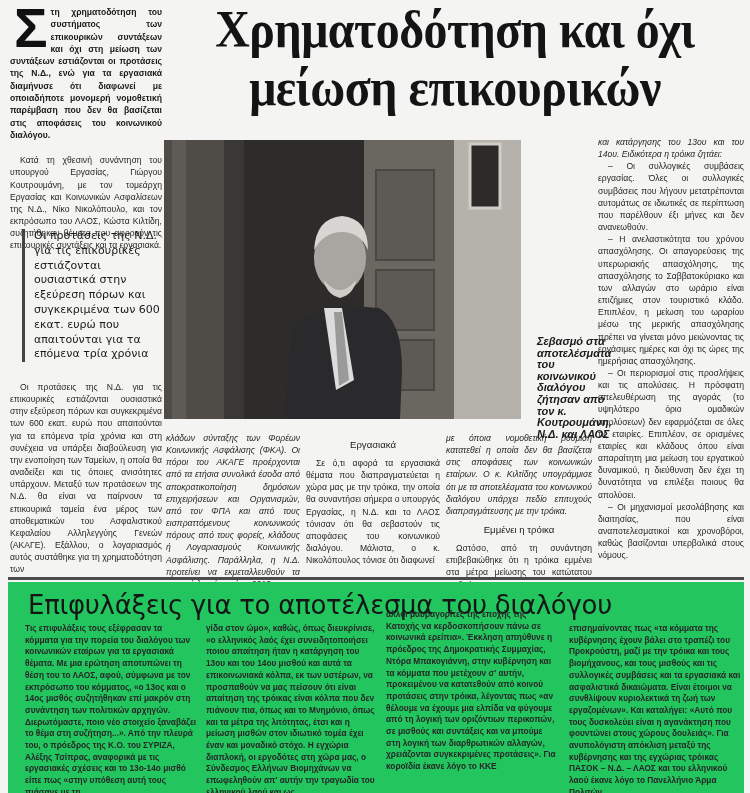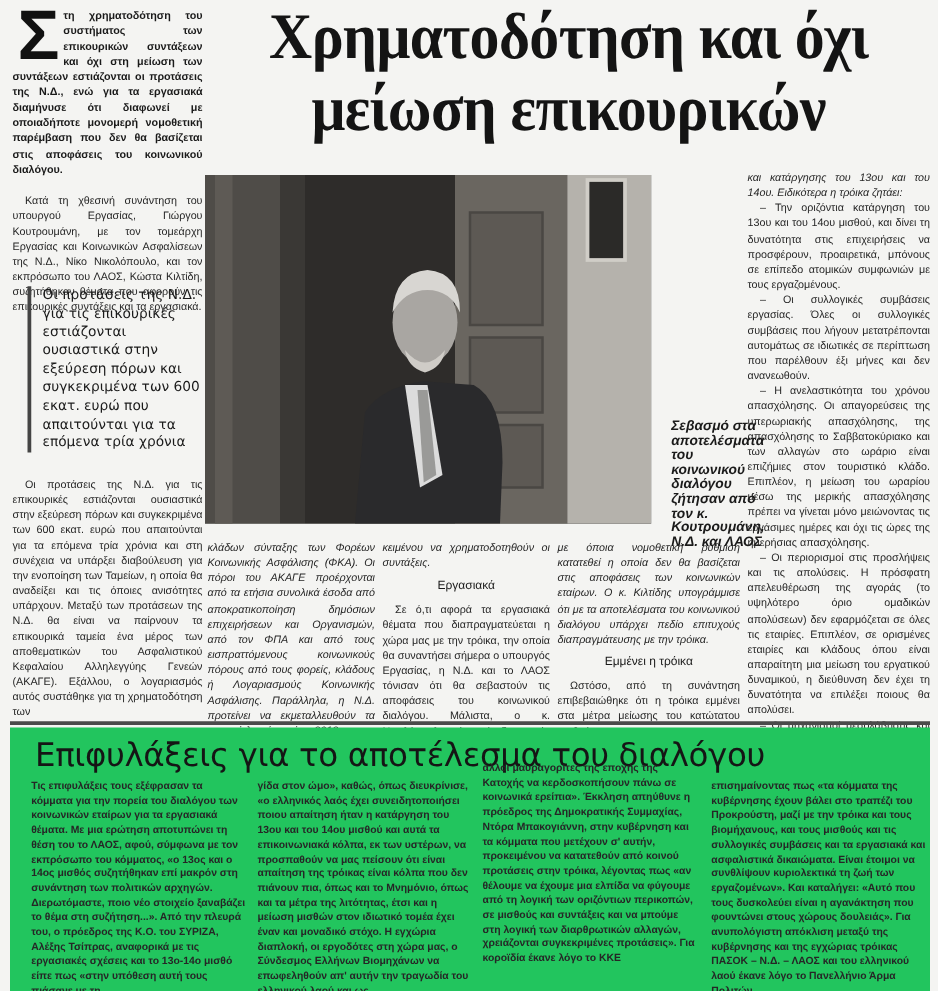--- a/index.html
+++ b/index.html
@@ -75,33 +75,31 @@
     <path d="M160 140 Q176 160 192 140 Q190 154 176 158 Q162 154 160 140 Z" fill="#cfccc7"></path>
   </svg>
 </div>
 
 <div class="abs caption" style="left:525px; top:336px; width:76px;">
   <span>Σεβασμό στα αποτελέσματα του κοινωνικού διαλόγου ζήτησαν από τον κ. Κουτρουμάνη, Ν.Δ. και ΛΑΟΣ</span>
 </div>
 
 <div class="abs col" style="left:598px; top:136px; width:146px;">
   <p class="noind">και κατάργησης του 13ου και του 14ου. Ειδικότερα η τρόικα ζητάει:</p>
-  <p>– Την οριζόντια κατάργηση του 13ου και του 14ου μισθού, και δίνει τη δυνατότητα στις επιχειρήσεις να προσφέρουν, προαιρετικά, μπόνους σε επίπεδο ατομικών συμφωνιών με τους εργαζομένους.</p>
   <p>– Οι συλλογικές συμβάσεις εργασίας. Όλες οι συλλογικές συμβάσεις που λήγουν μετατρέπονται αυτομάτως σε ιδιωτικές σε περίπτωση που παρέλθουν έξι μήνες και δεν ανανεωθούν.</p>
   <p>– Η ανελαστικότητα του χρόνου απασχόλησης. Οι απαγορεύσεις της υπερωριακής απασχόλησης, της απασχόλησης το Σαββατοκύριακο και των αλλαγών στο ωράριο είναι επιζήμιες στον τουριστικό κλάδο. Επιπλέον, η μείωση του ωραρίου μέσω της μερικής απασχόλησης πρέπει να γίνεται μόνο μειώνοντας τις εργάσιμες ημέρες και όχι τις ώρες της ημερήσιας απασχόλησης.</p>
   <p>– Οι περιορισμοί στις προσλήψεις και τις απολύσεις. Η πρόσφατη απελευθέρωση της αγοράς (το υψηλότερο όριο ομαδικών απολύσεων) δεν εφαρμόζεται σε όλες τις εταιρίες. Επιπλέον, σε ορισμένες εταιρίες και κλάδους όπου είναι απαραίτητη μια μείωση του εργατικού δυναμικού, η διεύθυνση δεν έχει τη δυνατότητα να επιλέξει ποιους θα απολύσει.</p>
   <p>– Οι μηχανισμοί μεσολάβησης και διαιτησίας, που είναι αναποτελεσματικοί και χρονοβόροι, καθώς βασίζονται υπερβολικά στους νόμους.</p>
 </div>
 
 <div class="abs col" style="left:166px; top:432px; width:134px;">
   <p class="noind">κλάδων σύνταξης των Φορέων Κοινωνικής Ασφάλισης (ΦΚΑ). Οι πόροι του ΑΚΑΓΕ προέρχονται από τα ετήσια συνολικά έσοδα από αποκρατικοποίηση δημόσιων επιχειρήσεων και Οργανισμών, από τον ΦΠΑ και από τους εισπραττόμενους κοινωνικούς πόρους από τους φορείς, κλάδους ή Λογαριασμούς Κοινωνικής Ασφάλισης. Παράλληλα, η Ν.Δ. προτείνει να εκμεταλλευθούν τα κρατικά λαχεία από το 2013, προ-</p>
 </div>
 
 <div class="abs col" style="left:306px; top:432px; width:134px;">
-  <p class="noind">κειμένου να χρηματοδοτηθούν οι συντάξεις.</p>
   <div class="subhead">Εργασιακά</div>
   <p>Σε ό,τι αφορά τα εργασιακά θέματα που διαπραγματεύεται η χώρα μας με την τρόικα, την οποία θα συναντήσει σήμερα ο υπουργός Εργασίας, η Ν.Δ. και το ΛΑΟΣ τόνισαν ότι θα σεβαστούν τις αποφάσεις του κοινωνικού διαλόγου. Μάλιστα, ο κ. Νικολόπουλος τόνισε ότι διαφωνεί</p>
 </div>
 
 <div class="abs col" style="left:446px; top:432px; width:146px;">
   <p class="noind">με όποια νομοθετική ρύθμιση κατατεθεί η οποία δεν θα βασίζεται στις αποφάσεις των κοινωνικών εταίρων. Ο κ. Κιλτίδης υπογράμμισε ότι με τα αποτελέσματα του κοινωνικού διαλόγου υπάρχει πεδίο επιτυχούς διαπραγμάτευσης με την τρόικα.</p>
   <div class="subhead">Εμμένει η τρόικα</div>
   <p>Ωστόσο, από τη συνάντηση επιβεβαιώθηκε ότι η τρόικα εμμένει στα μέτρα μείωσης του κατώτατου μισθού</p>
 </div>
 

